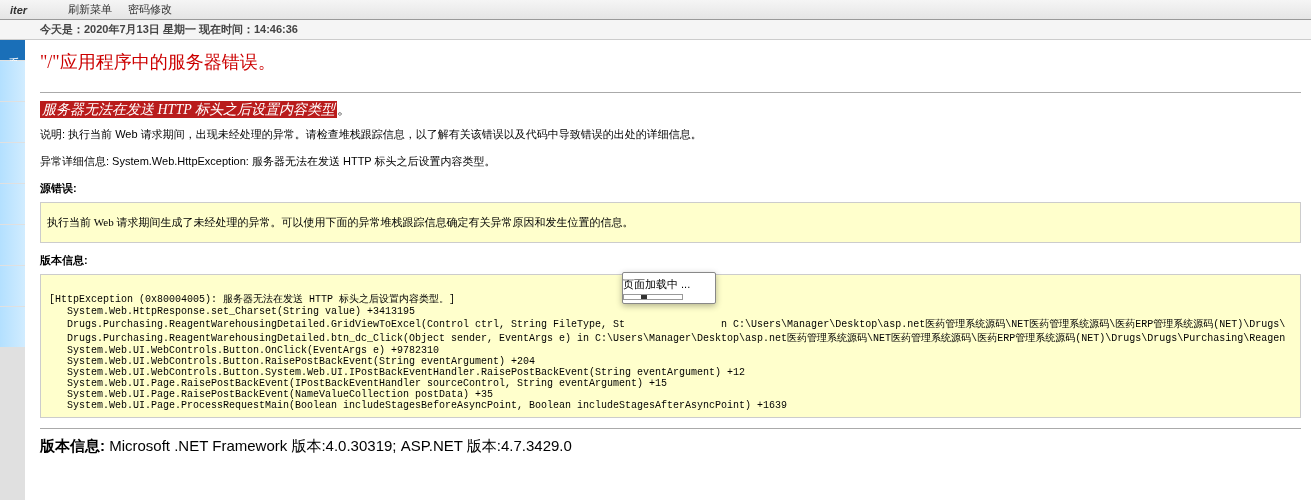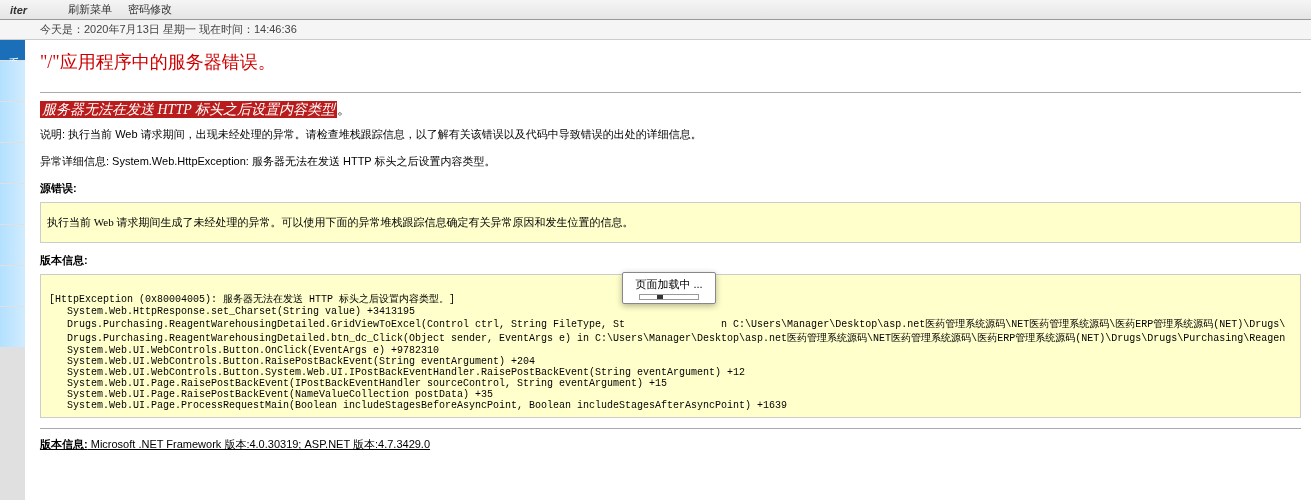--- a/index.html
+++ b/index.html
@@ -19,20 +19,21 @@
     
     .date-bar {
       height: 20px;
       background: #f5f5f5;
       border-bottom: 1px solid #ccc;
       display: flex;
       align-items: center;
       padding-left: 40px;
       font-size: 11px;
       color: #444;
+      font-weight: bold;
     }
     
     .side-and-main { display: flex; height: calc(100% - 36px); }
     
     .sidebar {
       width: 25px;
       display: flex;
       flex-direction: column;
       background: #e0e0e0;
     }
@@ -108,39 +109,38 @@
     .code-block.small { font-size: 11px; padding: 12px 6px; font-family: "Microsoft YaHei"; }
     
     hr.divider {
       height: 1px;
       background: #aaa;
       border: none;
       margin: 8px 0;
     }
     
     .version-info {
-      font-size: 11px;
-      color: #000;
-      text-decoration: underline;
+      font-size: 15px;
+      color: #000;
     }
     .version-info b { font-weight: bold; }
     
     .loading-dialog {
       position: absolute;
       top: 272px;
       left: 622px;
       width: 94px;
       height: 32px;
       background: #fff;
       border: 1px solid #888;
       border-radius: 2px;
       box-shadow: 0 2px 6px rgba(0,0,0,0.3);
       display: flex;
       flex-direction: column;
-      align-items: center;
+      align-items: flex-start;
       justify-content: center;
       font-size: 11px;
       z-index: 1000;
     }
     .loading-dialog .txt { margin-bottom: 2px; }
     .loading-dialog .bar {
       width: 60px; height: 6px;
       background: linear-gradient(to right, #fff 0%, #fff 30%, #333 30%, #333 40%, #fff 40%);
       border: 1px solid #999;
     }

